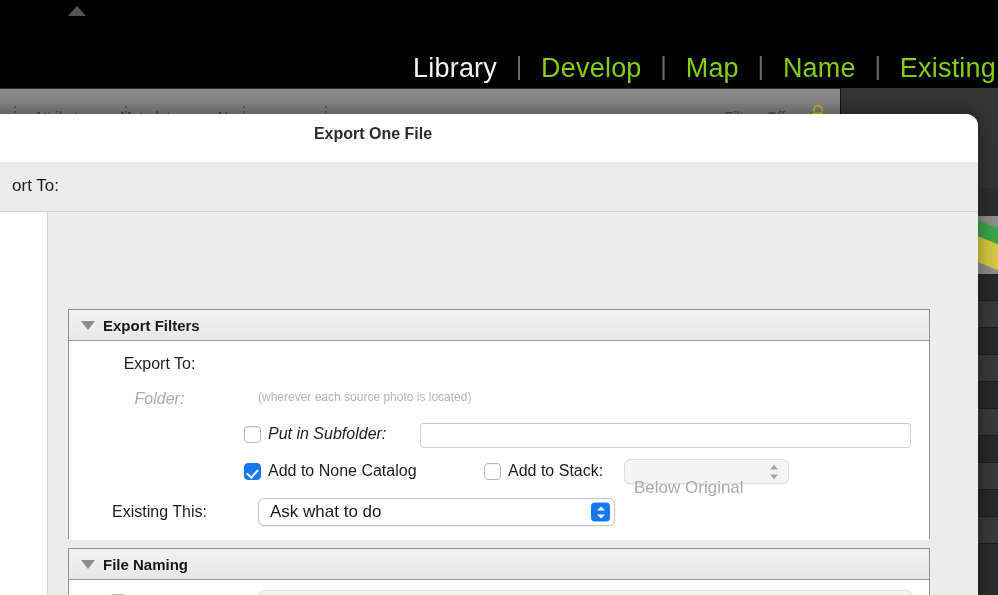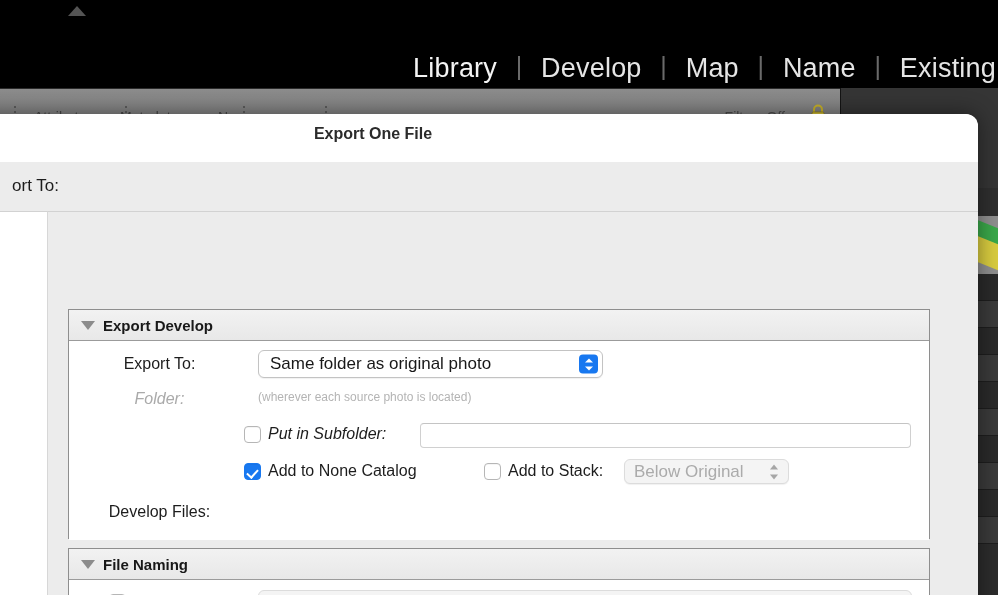--- a/index.html
+++ b/index.html
@@ -41,21 +41,21 @@
   }
   .module-bar {
     position: absolute;
     right: 0;
     bottom: 4px;
     white-space: nowrap;
     font-size: 27px;
     letter-spacing: 0.2px;
   }
   .module-bar span.mod {
-    color: #e5e5e5;
+    color: #84cc16;
     padding: 0 2px;
   }
   .module-bar span.mod.active {
     color: #f4f4f4;
   }
   .module-bar span.sep {
     color: #6a6a6a;
     padding: 0 9px;
     font-size: 25px;
     position: relative;
@@ -539,48 +539,48 @@
         <span class="ptext">Hard Drive</span>
         <span class="chev-blue"></span>
       </div>
       <div class="subtitle-count">Export One File</div>
 
       <div class="content-pane">
 
         <div class="section" style="top:97px; height:230px;">
           <div class="section-head">
             <span class="disclose"></span>
-            <span class="shead-title">Export Develop</span>
+            <span class="shead-title">Export Filters</span>
           </div>
           <div class="section-body" style="height:199px;">
 
             <div class="fld-label" style="left:0; width:181px; top:14px;">Export To:</div>
-            <div class="popup" style="left:189px; top:9px; width:345px; height:28px;">
-              <span class="ptext">Same folder as original photo</span>
-              <span class="chev-blue"></span>
-            </div>
 
             <div class="fld-label muted" style="left:0; width:181px; top:49px;">Folder:</div>
             <div class="fld-value-muted" style="left:189px; top:49px;">(wherever each source photo is located)</div>
 
             <div class="checkbox" style="left:175px; top:85px;"></div>
             <div class="cb-label" style="left:199px; top:84px;font-style:italic;">Put in Subfolder:</div>
             <div class="textfield" style="left:351px; top:82px; width:491px; height:25px;"></div>
 
             <div class="checkbox checked" style="left:175px; top:122px;"></div>
             <div class="cb-label" style="left:199px; top:121px;">Add to None Catalog</div>
 
             <div class="checkbox" style="left:415px; top:122px;"></div>
             <div class="cb-label" style="left:439px; top:121px;">Add to Stack:</div>
             <div class="popup disabled" style="left:555px; top:118px; width:165px; height:25px;">
-              <span class="ptext" style="left:9px;">Below Original</span>
+              <span class="ptext" style="left:9px;margin-top:16px;">Below Original</span>
               <span class="chev-gray"></span>
             </div>
 
-            <div class="fld-label" style="left:0; width:181px; top:162px;">Develop Files:</div>
+            <div class="fld-label" style="left:0; width:181px; top:162px;">Existing This:</div>
+            <div class="popup" style="left:189px; top:157px; width:357px; height:28px;">
+              <span class="ptext">Ask what to do</span>
+              <span class="chev-blue"></span>
+            </div>
           </div>
         </div>
 
         <div class="section" style="top:336px; height:140px;">
           <div class="section-head">
             <span class="disclose"></span>
             <span class="shead-title">File Naming</span>
           </div>
           <div class="section-body" style="height:109px;">
             <div class="checkbox" style="left:40px; top:14px;"></div>

